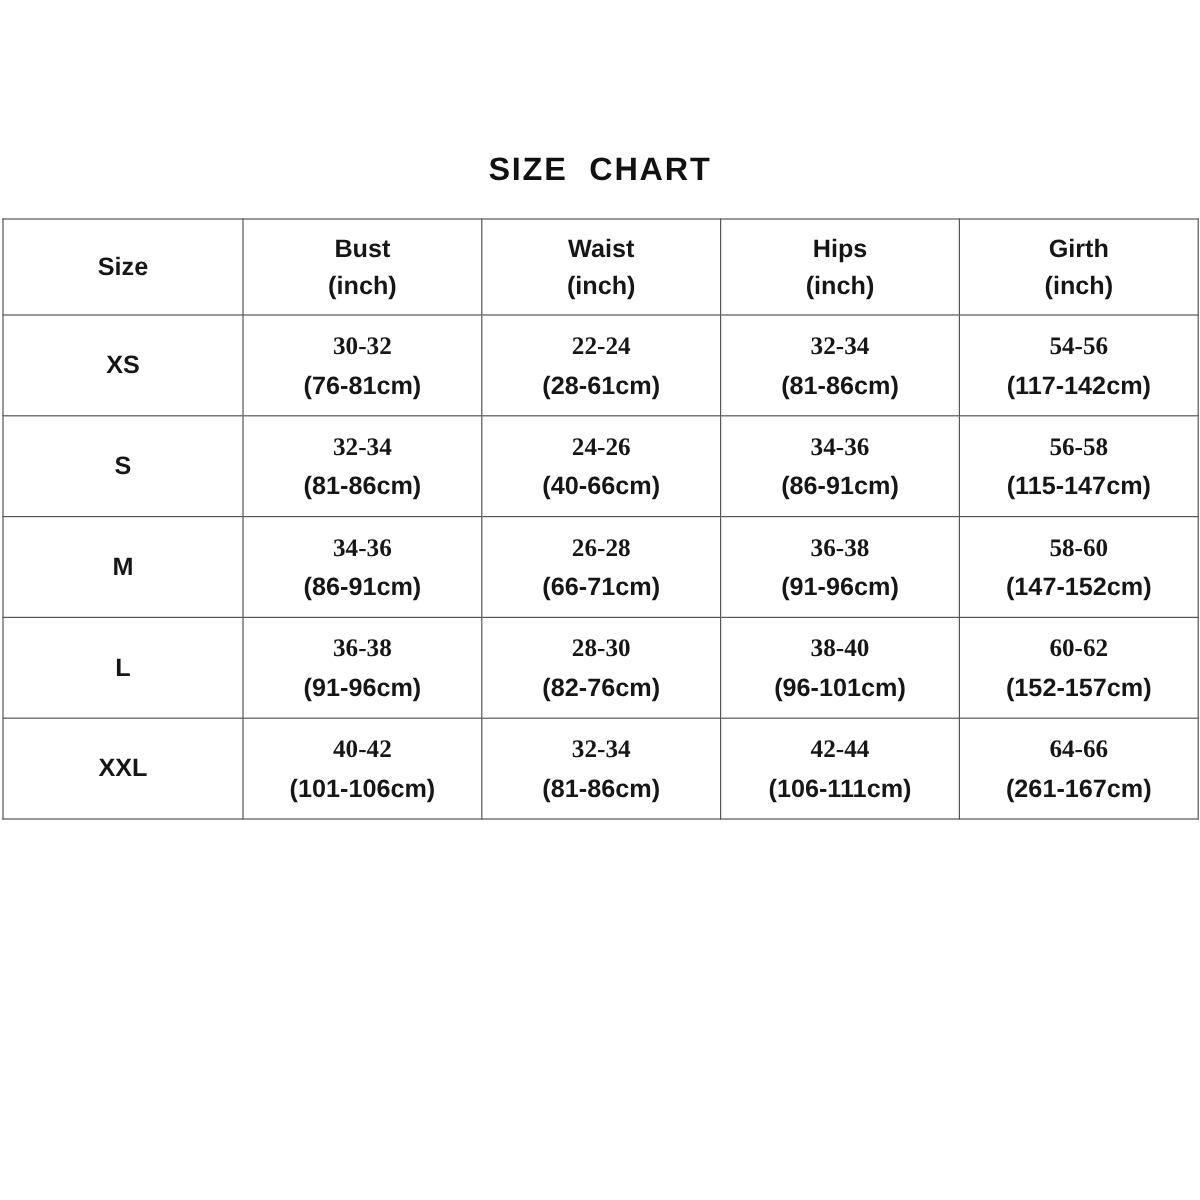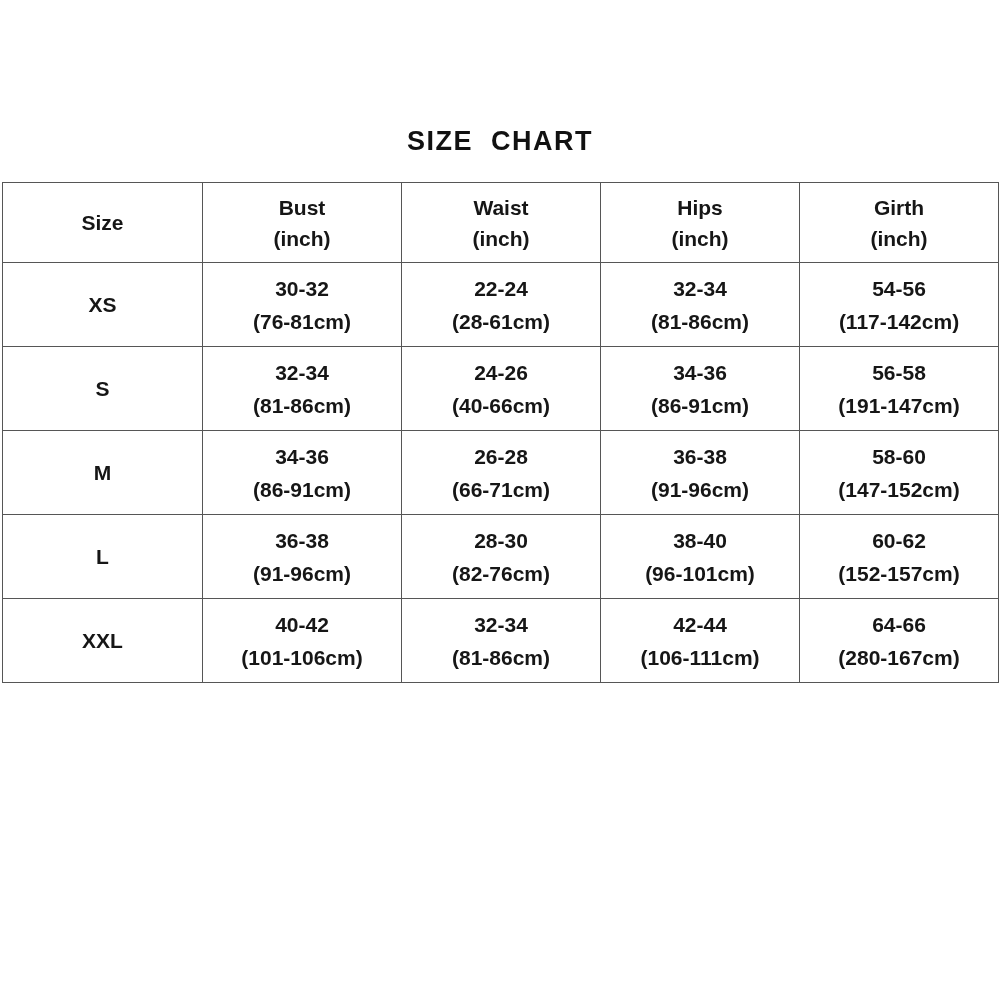--- a/index.html
+++ b/index.html
@@ -49,21 +49,21 @@
     color: #161616;
   }
   .size-chart td {
     height: 83px;
     font-size: 21px;
     line-height: 33px;
     color: #161616;
   }
   .size-chart col.c-size  { width: 200px; }
   .size-chart col.c-meas  { width: 199px; }
-  .inch-line { line-height: 33px; }
+  .inch-line { line-height: 33px; font-family: Liberation Serif, serif; }
   .cm-line   { line-height: 33px; }
   .head-label { line-height: 31px; }
   .head-unit  { line-height: 31px; }
 </style>
 </head>
 <body>
 
 <div class="page">
 
   <div class="title">SIZE  CHART</div>
@@ -130,21 +130,21 @@
         <td>
           <div class="inch-line">24-26</div>
           <div class="cm-line">(40-66cm)</div>
         </td>
         <td>
           <div class="inch-line">34-36</div>
           <div class="cm-line">(86-91cm)</div>
         </td>
         <td>
           <div class="inch-line">56-58</div>
-          <div class="cm-line">(191-147cm)</div>
+          <div class="cm-line">(115-147cm)</div>
         </td>
       </tr>
 
       <tr>
         <td>M</td>
         <td>
           <div class="inch-line">34-36</div>
           <div class="cm-line">(86-91cm)</div>
         </td>
         <td>
@@ -191,20 +191,20 @@
         <td>
           <div class="inch-line">32-34</div>
           <div class="cm-line">(81-86cm)</div>
         </td>
         <td>
           <div class="inch-line">42-44</div>
           <div class="cm-line">(106-111cm)</div>
         </td>
         <td>
           <div class="inch-line">64-66</div>
-          <div class="cm-line">(280-167cm)</div>
+          <div class="cm-line">(261-167cm)</div>
         </td>
       </tr>
 
 
     </tbody>
   </table>
 </div>
 
 </body></html>

